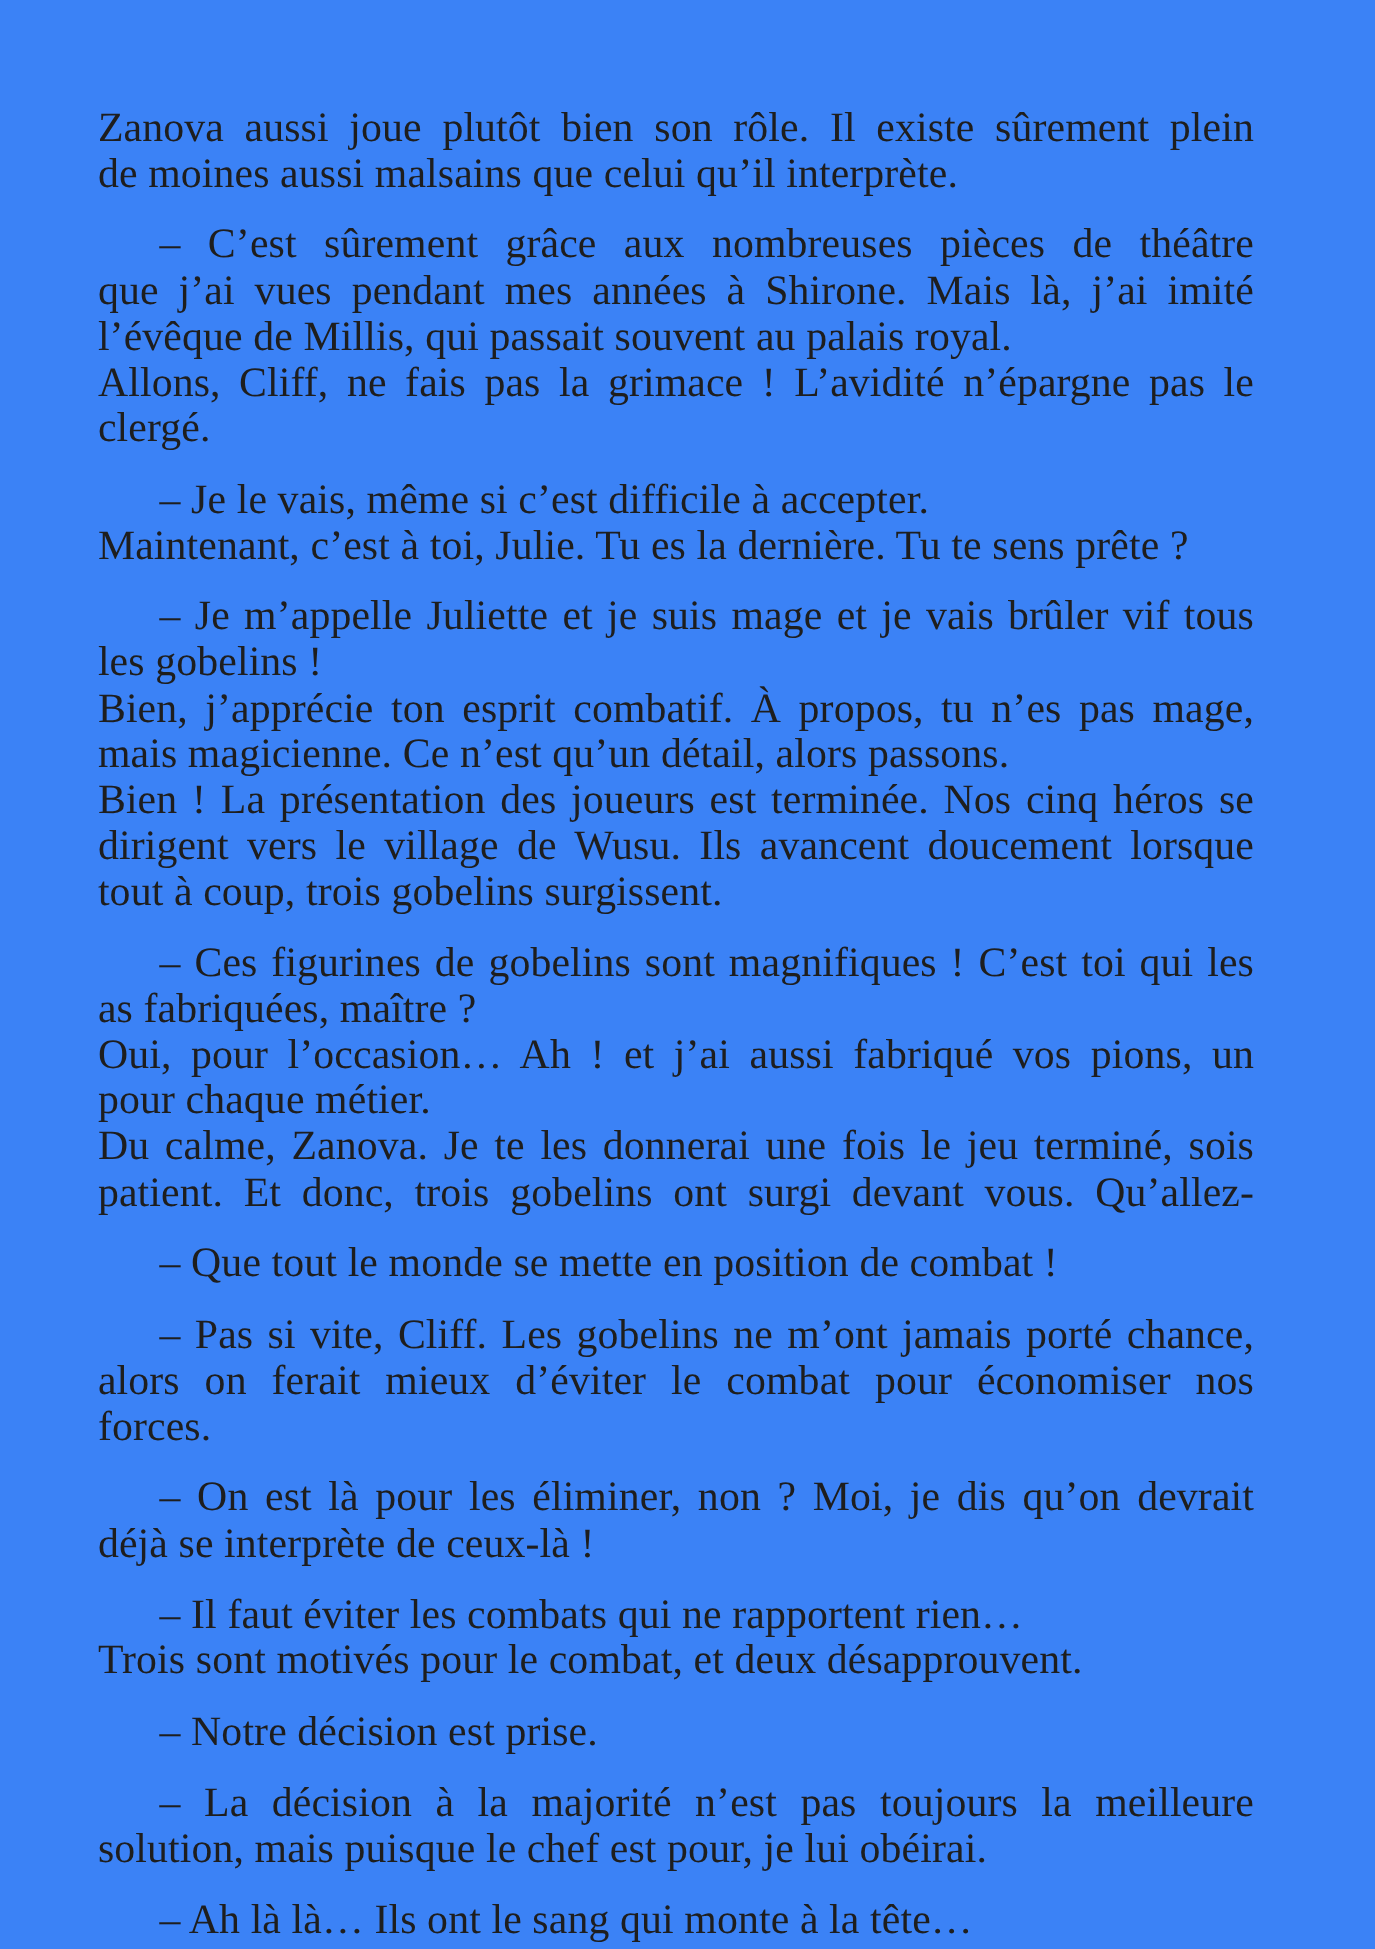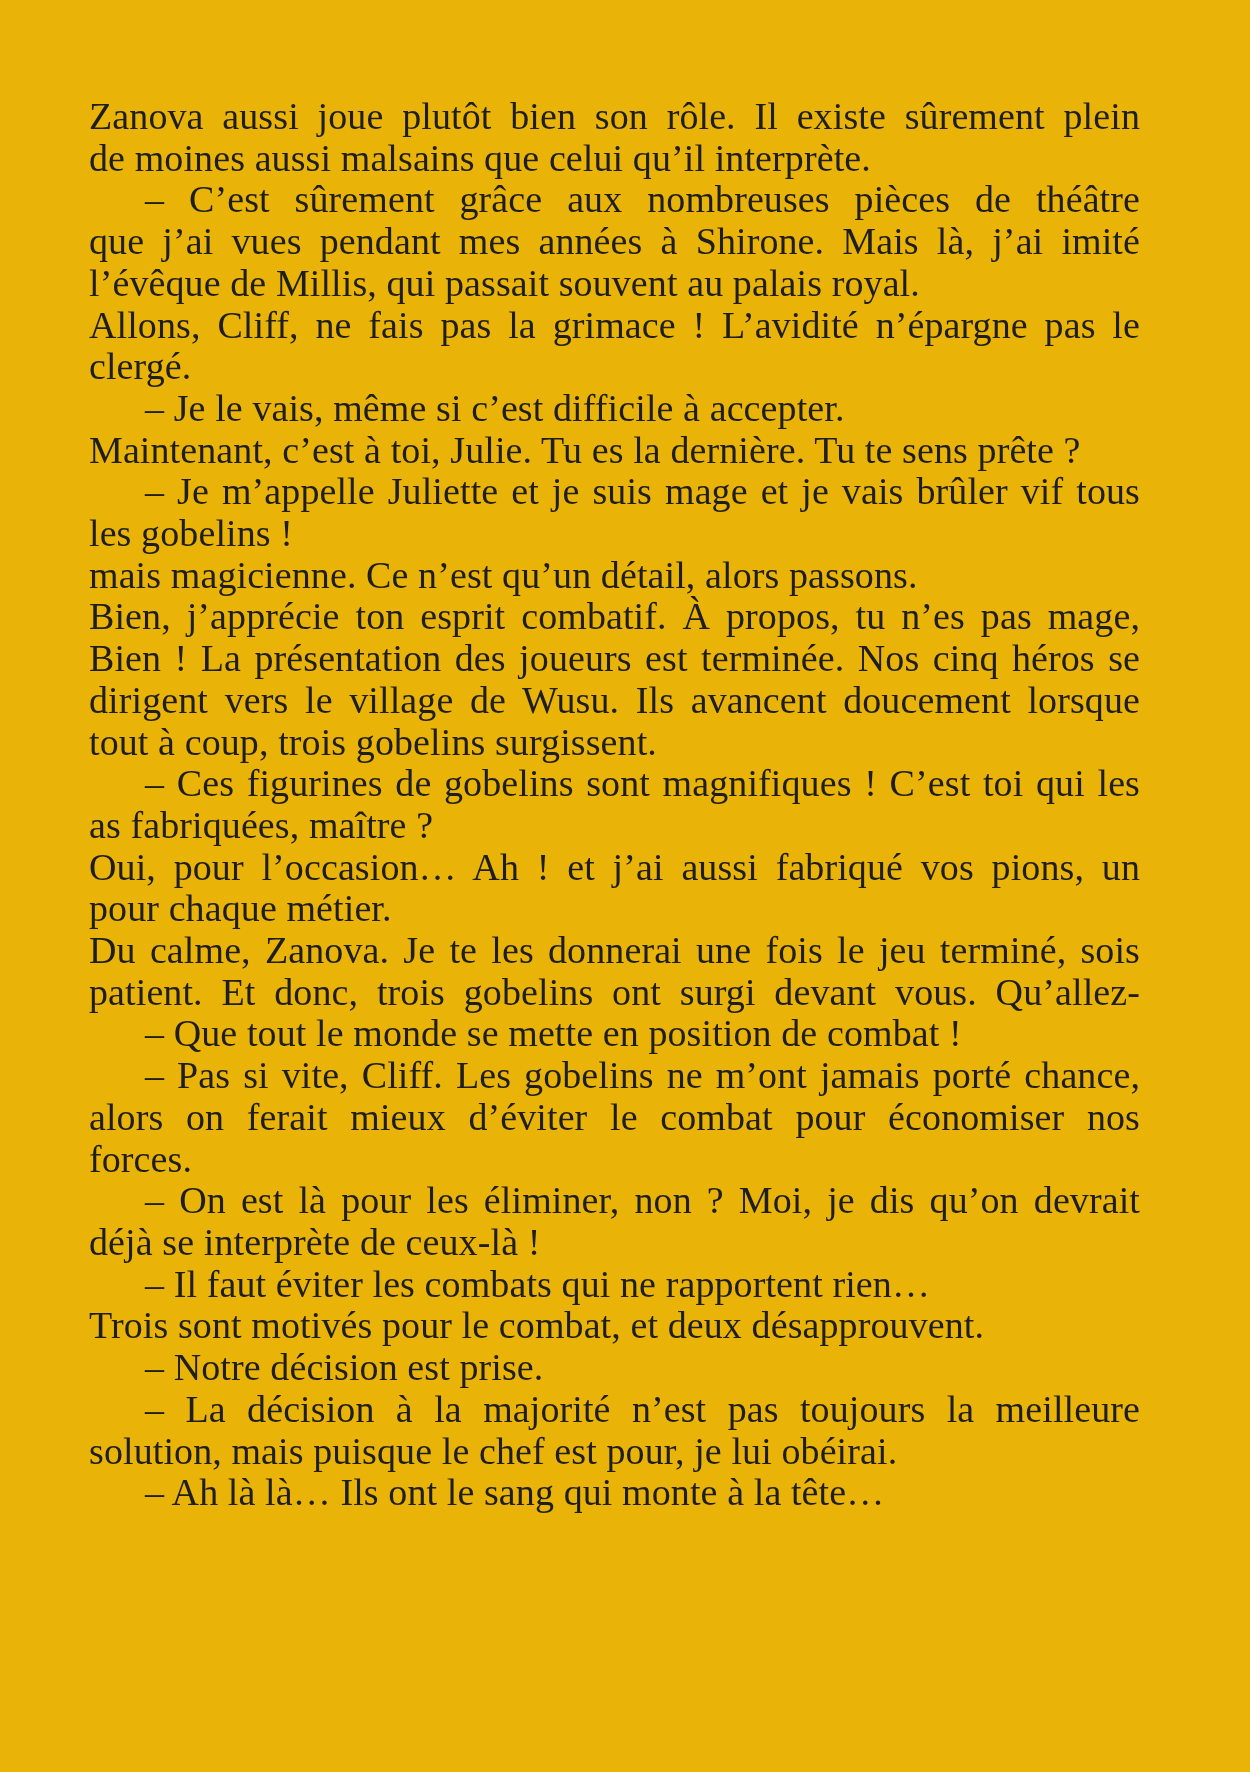--- a/index.html
+++ b/index.html
@@ -10,21 +10,21 @@
     width: 1250px;
     height: 1772px;
     background: #ffffff;
     position: relative;
     overflow: hidden;
     font-family: "Liberation Serif", serif;
   }
   .page {
     position: absolute;
     inset: 0;
-    background: #eab308;
+    background: #3b82f6;
     font-family: Liberation Serif, serif;
   }
   .text-block {
     position: absolute;
     left: 89px;
     top: 96px;
     width: 1051px;
     font-size: 38px;
     line-height: 41.7px;
     color: #1e1e1e;
@@ -37,20 +37,21 @@
   .line {
     text-align: justify;
     text-align-last: justify;
     white-space: normal;
   }
   .line.para-end {
     text-align-last: left;
   }
   .line.indent {
     text-indent: 56px;
+    margin-top: 23px;
   }
 </style>
 </head>
 <body>
 
 <div class="page">
   <div class="text-block">
       <div class="paragraph">
         <div class="line">Zanova aussi joue plutôt bien son rôle. Il existe sûrement plein</div>
         <div class="line para-end">de moines aussi malsains que celui qu’il interprète.</div>
@@ -68,22 +69,22 @@
         <div class="line para-end indent">– Je le vais, même si c’est difficile à accepter.</div>
       </div>
       <div class="paragraph">
         <div class="line para-end">Maintenant, c’est à toi, Julie. Tu es la dernière. Tu te sens prête ?</div>
       </div>
       <div class="paragraph">
         <div class="line indent">– Je m’appelle Juliette et je suis mage et je vais brûler vif tous</div>
         <div class="line para-end">les gobelins !</div>
       </div>
       <div class="paragraph">
+        <div class="line">Bien, j’apprécie ton esprit combatif. À propos, tu n’es pas mage,</div>
         <div class="line para-end">mais magicienne. Ce n’est qu’un détail, alors passons.</div>
-        <div class="line">Bien, j’apprécie ton esprit combatif. À propos, tu n’es pas mage,</div>
       </div>
       <div class="paragraph">
         <div class="line">Bien ! La présentation des joueurs est terminée. Nos cinq héros se</div>
         <div class="line">dirigent vers le village de Wusu. Ils avancent doucement lorsque</div>
         <div class="line para-end">tout à coup, trois gobelins surgissent.</div>
       </div>
       <div class="paragraph">
         <div class="line indent">– Ces figurines de gobelins sont magnifiques ! C’est toi qui les</div>
         <div class="line para-end">as fabriquées, maître ?</div>
       </div>

